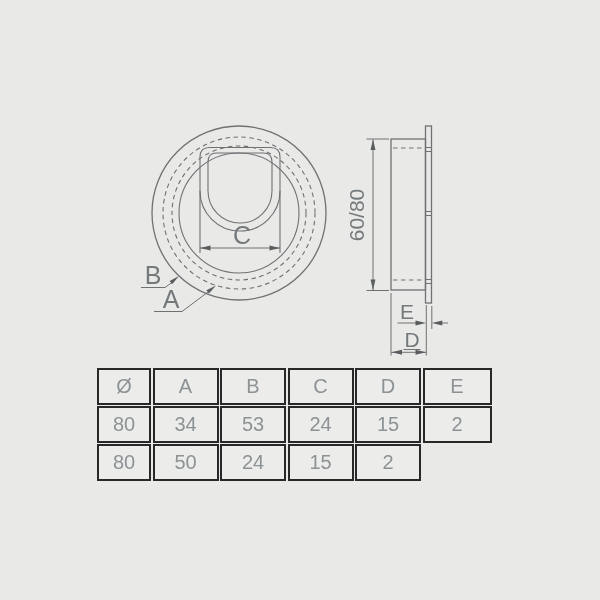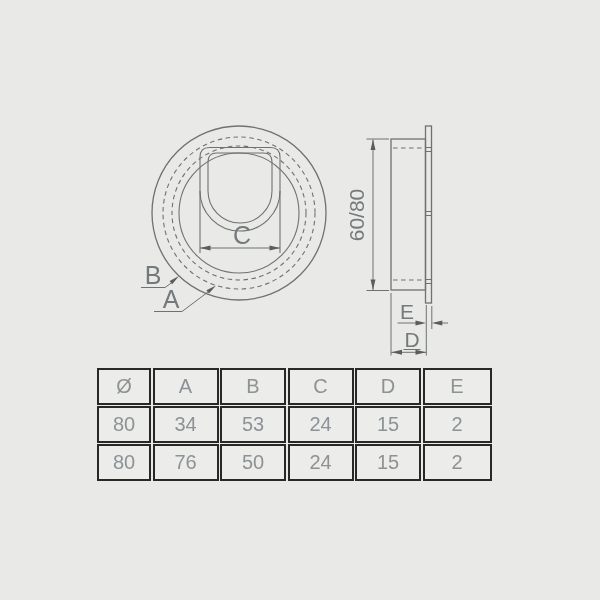--- a/index.html
+++ b/index.html
@@ -155,20 +155,19 @@
     <div class="cell th">E</div>
 
     <div class="cell">80</div>
     <div class="cell">34</div>
     <div class="cell">53</div>
     <div class="cell">24</div>
     <div class="cell">15</div>
     <div class="cell">2</div>
 
     <div class="cell">80</div>
-    <div class="cell">76</div>
     <div class="cell">50</div>
     <div class="cell">24</div>
     <div class="cell">15</div>
     <div class="cell">2</div>
   </div>
 
 </div>
 
 </body></html>

